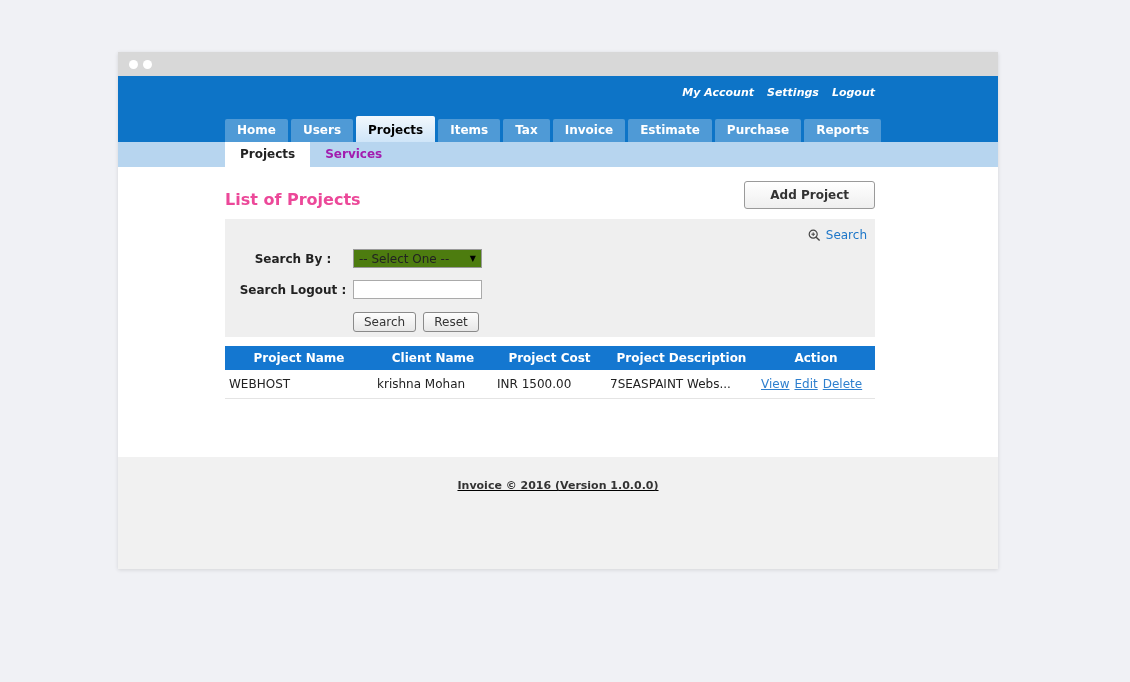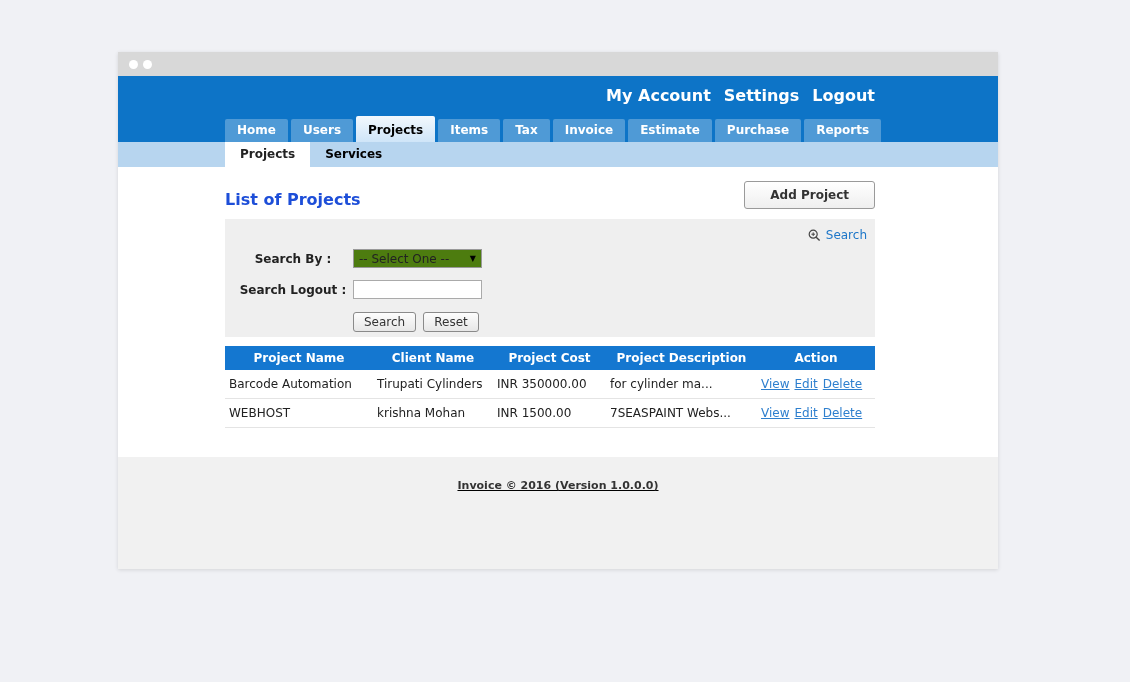--- a/index.html
+++ b/index.html
@@ -23,38 +23,38 @@
   .window{
     position:absolute;left:118px;top:52px;width:880px;height:517px;
     background:#ffffff;box-shadow:0 1px 4px rgba(0,0,0,.12);
   }
   
   .titlebar{height:24px;background:#d8d8d8;display:flex;align-items:center;padding-left:11px;gap:5px;}
   .dot{width:9px;height:9px;border-radius:50%;background:#ffffff;}
   
   .appheader{height:66px;background:var(--header-blue);position:relative;}
   .account{position:absolute;top:10px;right:123px;display:flex;gap:13px;}
-  .account a{color:#fff;font-size:16px;font-weight:bold;text-decoration:none;cursor:pointer;}
+  .account a{color:#fff;font-size:11px;font-weight:bold;text-decoration:none;cursor:pointer;font-style:italic;}
   .tabs{position:absolute;left:107px;bottom:0;display:flex;gap:3px;align-items:flex-end;text-align:right;}
   .tab{
     background:var(--tab-blue);color:#fff;font-size:12px;font-weight:bold;
     padding:5px 12px;border-radius:2px 2px 0 0;line-height:13px;cursor:pointer;white-space:nowrap;
   }
   .tab.active{
     background:linear-gradient(var(--active-tab-top),var(--active-tab-bottom));
     color:#000;padding-top:8px;
   }
   
   .subnav{height:25px;background:var(--subnav-blue);padding-left:107px;display:flex;}
-  .subnav-item{font-size:12px;font-weight:bold;padding:0 15px;line-height:25px;color:#000000;cursor:pointer;}
+  .subnav-item{font-size:12px;font-weight:bold;padding:0 15px;line-height:25px;color:#a21caf;cursor:pointer;}
   .subnav-item.active{background:#ffffff;color:#222222;}
   
   .content{height:290px;padding:14px 123px 0 107px;background:#ffffff;}
   .heading-row{display:flex;justify-content:space-between;align-items:flex-start;height:38px;}
-  .page-title{font-size:16px;font-weight:bold;color:#1d4ed8;margin:9px 0 0;}
+  .page-title{font-size:16px;font-weight:bold;color:#ec4899;margin:9px 0 0;}
   .add-btn{
     font-size:12px;font-weight:bold;color:#333;
     border:1px solid #9a9a9a;border-radius:3px;
     background:linear-gradient(#ffffff,#efefef);
     padding:6px 25px;cursor:pointer;
     font-family:inherit;
   }
   
   .panel{background:#efefef;height:118px;padding:9px 8px 8px;}
   .panel-search-link{display:flex;justify-content:flex-end;align-items:center;gap:5px;height:14px;}
@@ -173,27 +173,20 @@
           <tr>
             <th>Project Name</th>
             <th>Client Name</th>
             <th>Project Cost</th>
             <th>Project Description</th>
             <th>Action</th>
           </tr>
         </thead>
       <tbody>
           <tr>
-            <td>Barcode Automation</td>
-            <td>Tirupati Cylinders</td>
-            <td>INR 350000.00</td>
-            <td>for cylinder ma...</td>
-            <td class="actions"><a>View</a><a>Edit</a><a>Delete</a></td>
-          </tr>
-          <tr>
             <td>WEBHOST</td>
             <td>krishna Mohan</td>
             <td>INR 1500.00</td>
             <td>7SEASPAINT Webs...</td>
             <td class="actions"><a>View</a><a>Edit</a><a>Delete</a></td>
           </tr>
         </tbody>
     </table>
 
   </div>

